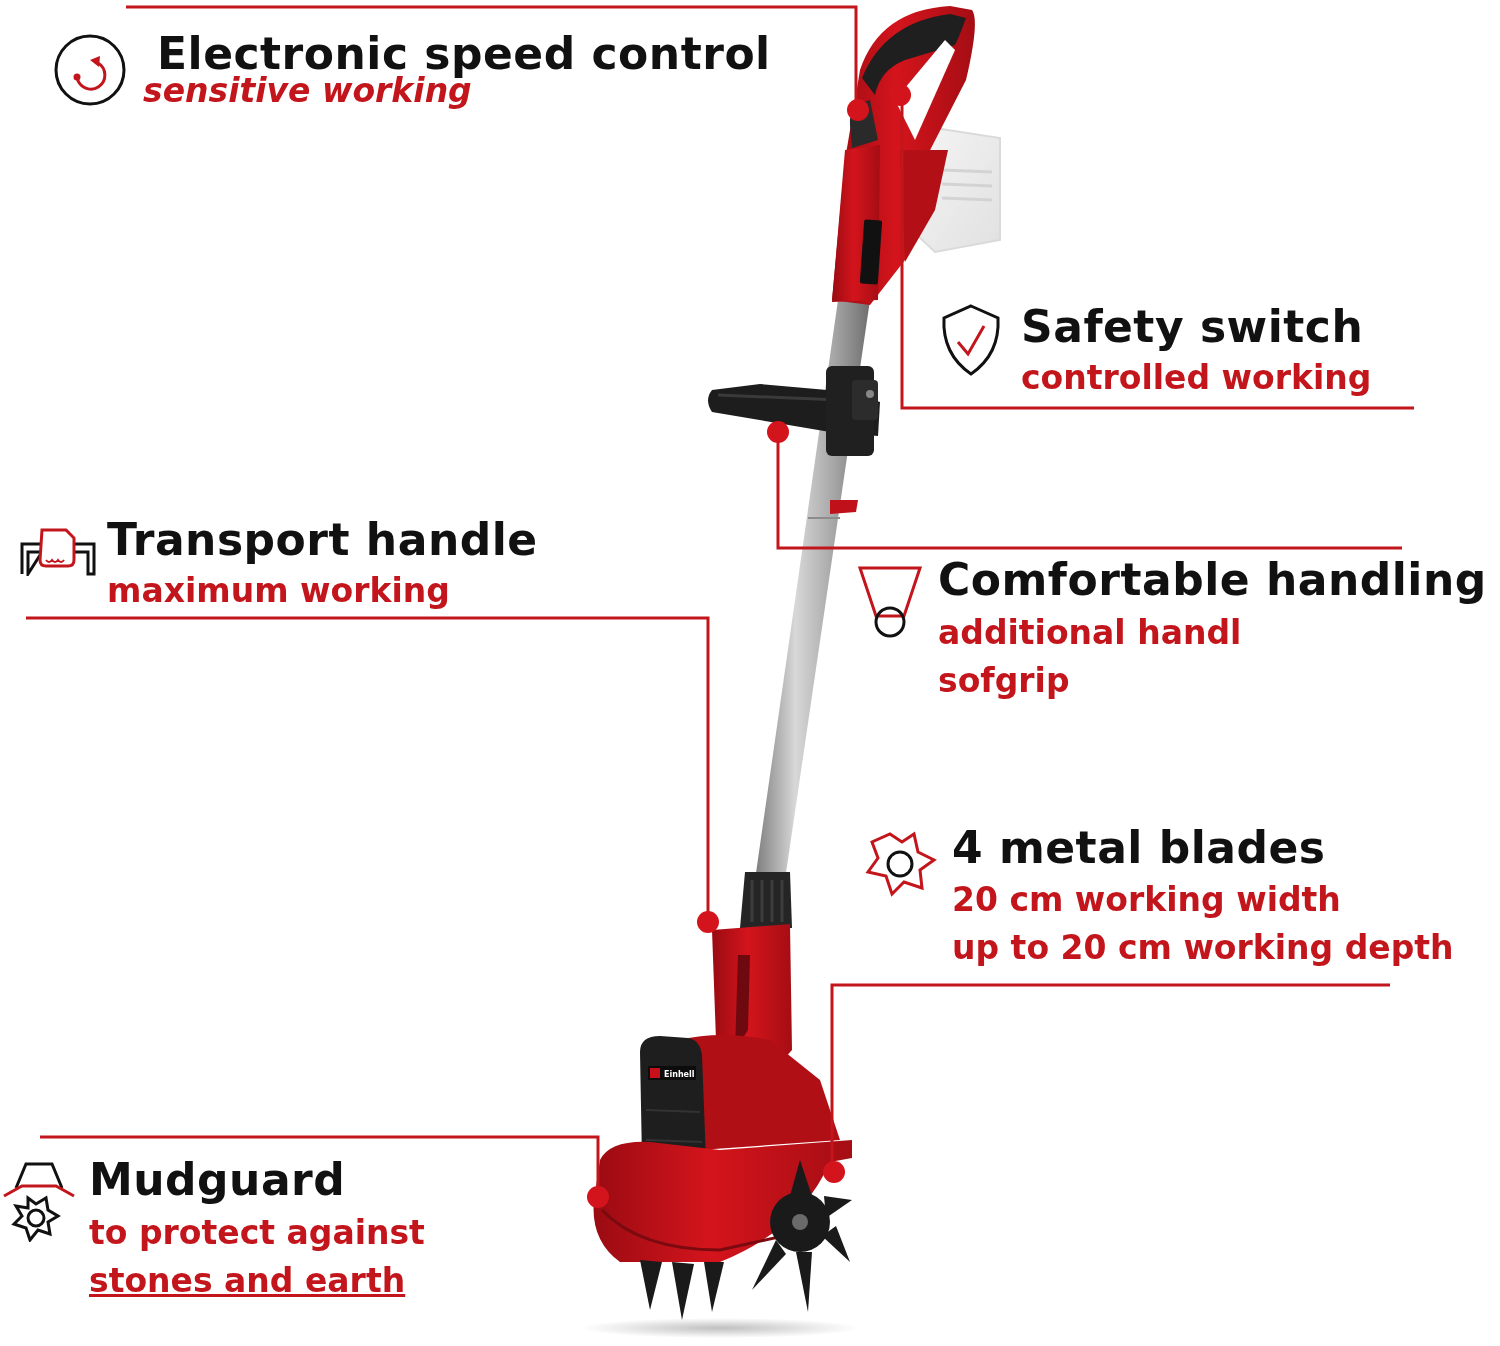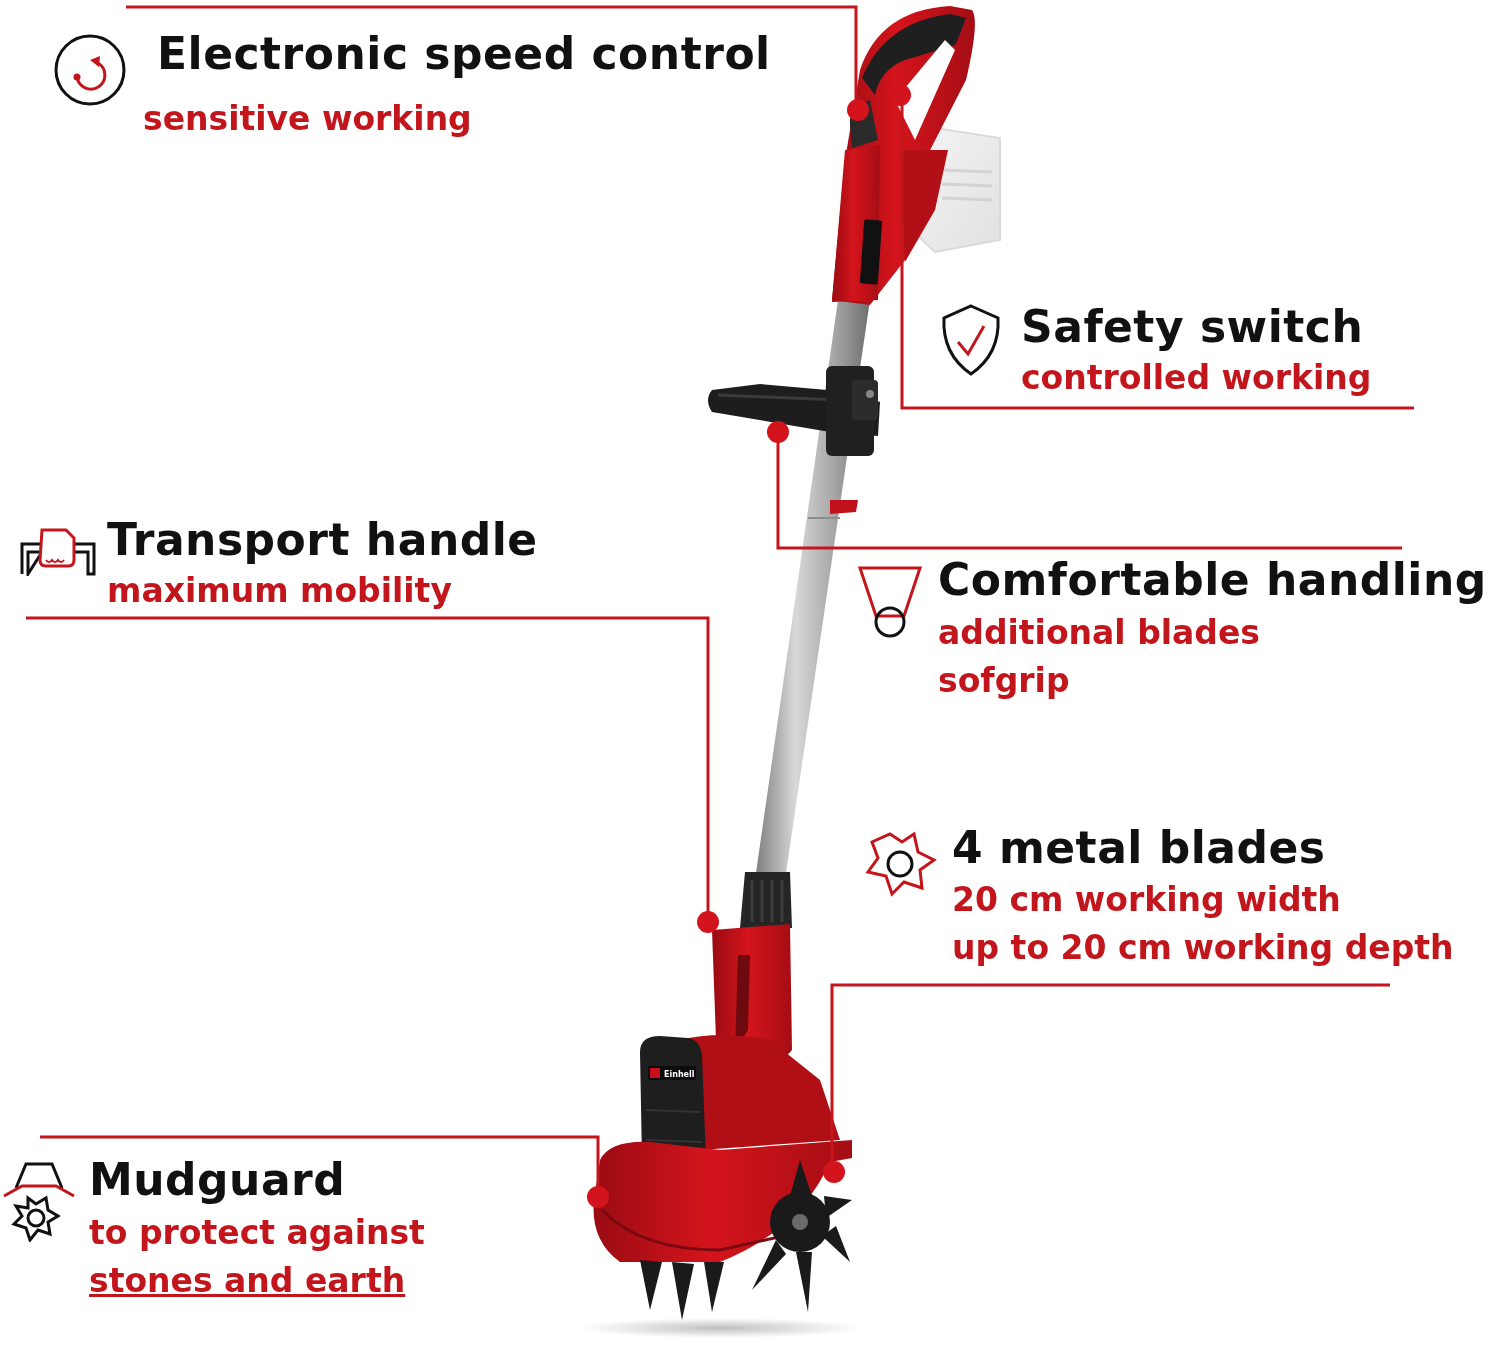--- a/index.html
+++ b/index.html
@@ -123,49 +123,49 @@
 </svg>
 
 <div>
   <svg class="icon" style="left:52px;top:32px" width="76" height="76" viewBox="0 0 76 76">
     <circle cx="38" cy="38" r="34" fill="none" stroke="#111" stroke-width="3"></circle>
     <path d="M46 31 A14 14 0 1 1 25 45" fill="none" stroke="#c3161c" stroke-width="3"></path>
     <path d="M38 28 L48 24 L47 35 Z" fill="#c3161c"></path>
     <circle cx="25" cy="45" r="3.5" fill="#c3161c"></circle>
   </svg>
   <div class="title" style="left:157px;top:32px;">Electronic speed control</div>
-  <div class="sub" style="left:143px;top:96px;">sensitive working</div>
+  <div class="sub" style="left:143px;top:68px;font-style:italic;">sensitive working</div>
 </div>
 
 <div>
   <svg class="icon" style="left:938px;top:302px" width="66" height="76" viewBox="0 0 66 76">
     <path d="M33 4 L60 16 Q62 52 33 72 Q4 52 6 16 Z" fill="none" stroke="#111" stroke-width="3"></path>
     <path d="M20 40 L30 52 L46 24" fill="none" stroke="#c3161c" stroke-width="3"></path>
   </svg>
   <div class="title" style="left:1021px;top:305px;">Safety switch</div>
   <div class="sub" style="left:1021px;top:355px;text-align:center;">controlled working</div>
 </div>
 
 <div>
   <svg class="icon" style="left:18px;top:524px" width="80" height="52" viewBox="0 0 80 52">
     <path d="M4 50 L4 20 L28 20 M52 20 L76 20 L76 50 L70 50 L70 28 L56 28 M24 28 L10 28 L10 50 Z" fill="none" stroke="#111" stroke-width="3"></path>
     <path d="M24 6 L48 6 L56 14 L56 36 Q56 42 50 42 L28 42 Q22 42 22 36 Z" fill="#fff" stroke="#c3161c" stroke-width="3"></path>
     <path d="M28 36 Q31 40 34 36 Q37 40 40 36 Q43 40 46 36" fill="none" stroke="#c3161c" stroke-width="2"></path>
   </svg>
   <div class="title" style="left:107px;top:518px;">Transport handle</div>
-  <div class="sub" style="left:107px;top:568px;">maximum mobility</div>
+  <div class="sub" style="left:107px;top:568px;">maximum working</div>
 </div>
 
 <div>
   <svg class="icon" style="left:856px;top:564px" width="68" height="76" viewBox="0 0 68 76">
     <path d="M4 4 L64 4 L48 52 L20 52 Z" fill="none" stroke="#c3161c" stroke-width="3"></path>
     <circle cx="34" cy="58" r="14" fill="none" stroke="#111" stroke-width="3"></circle>
   </svg>
   <div class="title" style="left:938px;top:558px;text-align:right;">Comfortable handling</div>
-  <div class="sub" style="left:938px;top:610px;">additional blades</div>
+  <div class="sub" style="left:938px;top:610px;">additional handl</div>
   <div class="sub" style="left:938px;top:658px;">sofgrip</div>
 </div>
 
 <div>
   <svg class="icon" style="left:862px;top:828px" width="78" height="70" viewBox="0 0 78 70">
     <path d="M28 6 L40 14 L52 6 L56 24 L72 32 L58 42 L60 60 L42 54 L30 66 L24 48 L6 44 L16 30 L10 14 Z" fill="none" stroke="#c3161c" stroke-width="3"></path>
     <circle cx="38" cy="36" r="12" fill="none" stroke="#111" stroke-width="3"></circle>
   </svg>
   <div class="title" style="left:952px;top:826px;text-align:right;">4 metal blades</div>
   <div class="sub" style="left:952px;top:877px;">20 cm working width</div>

